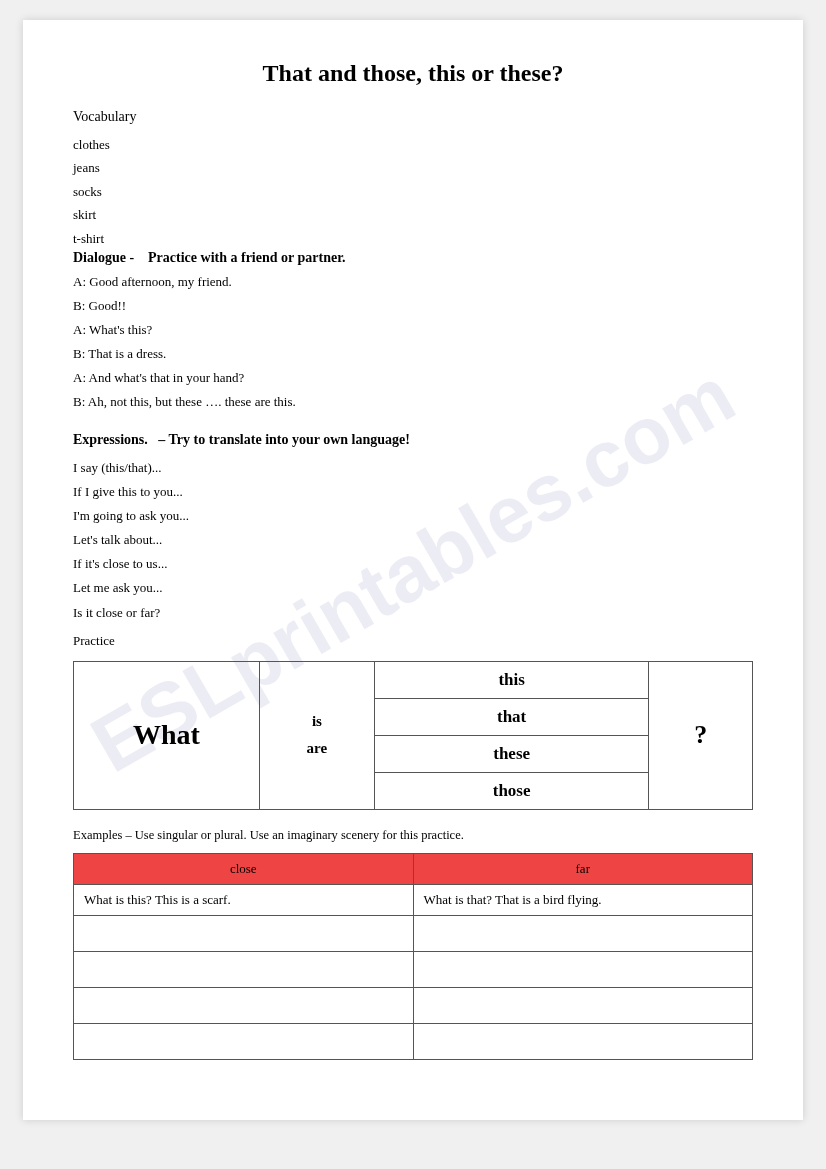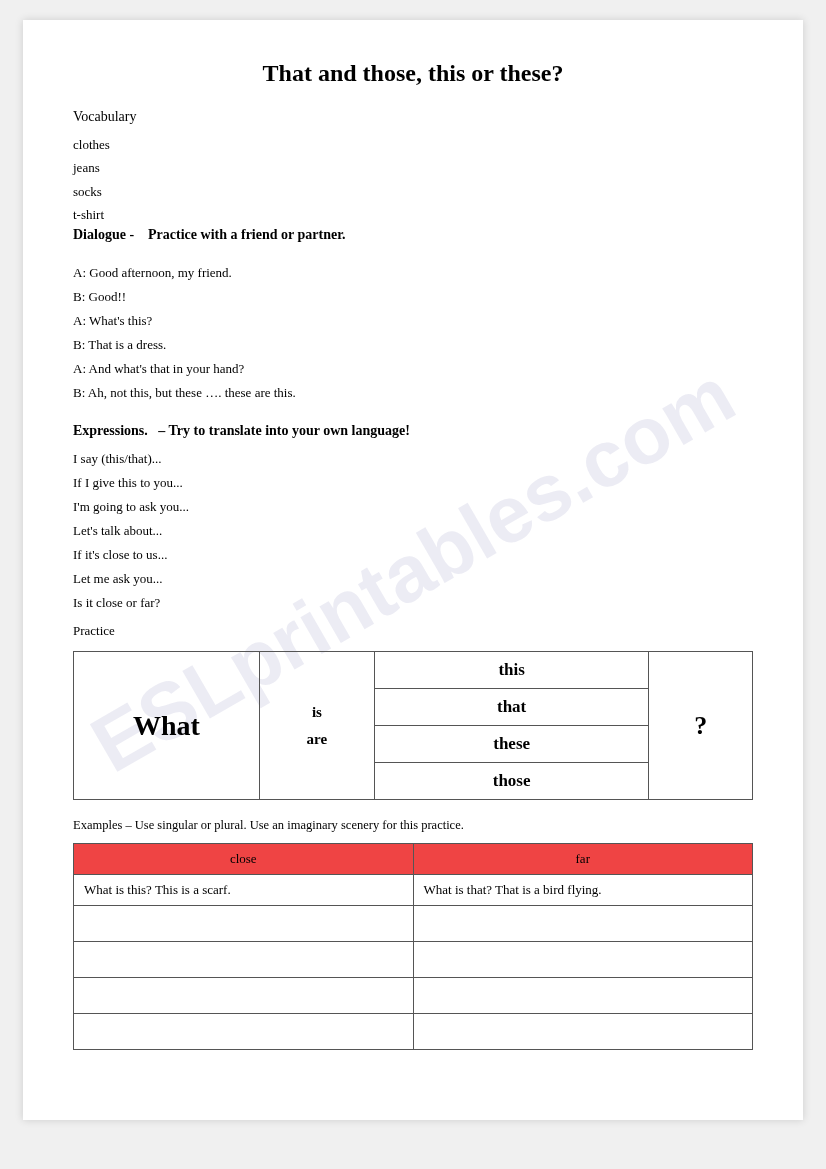--- a/index.html
+++ b/index.html
@@ -49,21 +49,21 @@
       font-size: 14px;
       margin-bottom: 8px;
     }
     .vocab-list {
       font-size: 13px;
       line-height: 1.8;
     }
     .dialogue-header {
       font-size: 14px;
       font-weight: bold;
-      margin-bottom: 18px;
+      margin-bottom: 4px;
     }
     .dialogue-lines {
       font-size: 13px;
       line-height: 1.85;
       margin-bottom: 18px;
     }
     .expressions-header {
       font-size: 14px;
       font-weight: bold;
       margin-bottom: 8px;
@@ -147,20 +147,21 @@
 <div class="page">
   <div class="watermark">ESLprintables.com</div>
   <div class="content">
     <h1 class="page-title">That and those, this or these?</h1>
 
     <div class="section-label">Vocabulary</div>
     <div class="vocab-list">
       <div>clothes</div>
       <div>jeans</div>
       <div>socks</div>
+      <div>skirt</div>
       <div>t-shirt</div>
     </div>
 
     <div class="dialogue-header">
       <span>Dialogue -</span>
       &nbsp;&nbsp;
       <span>Practice with a friend or partner.</span>
     </div>
     <div class="dialogue-lines">
       <div>A: Good afternoon, my friend.</div>

